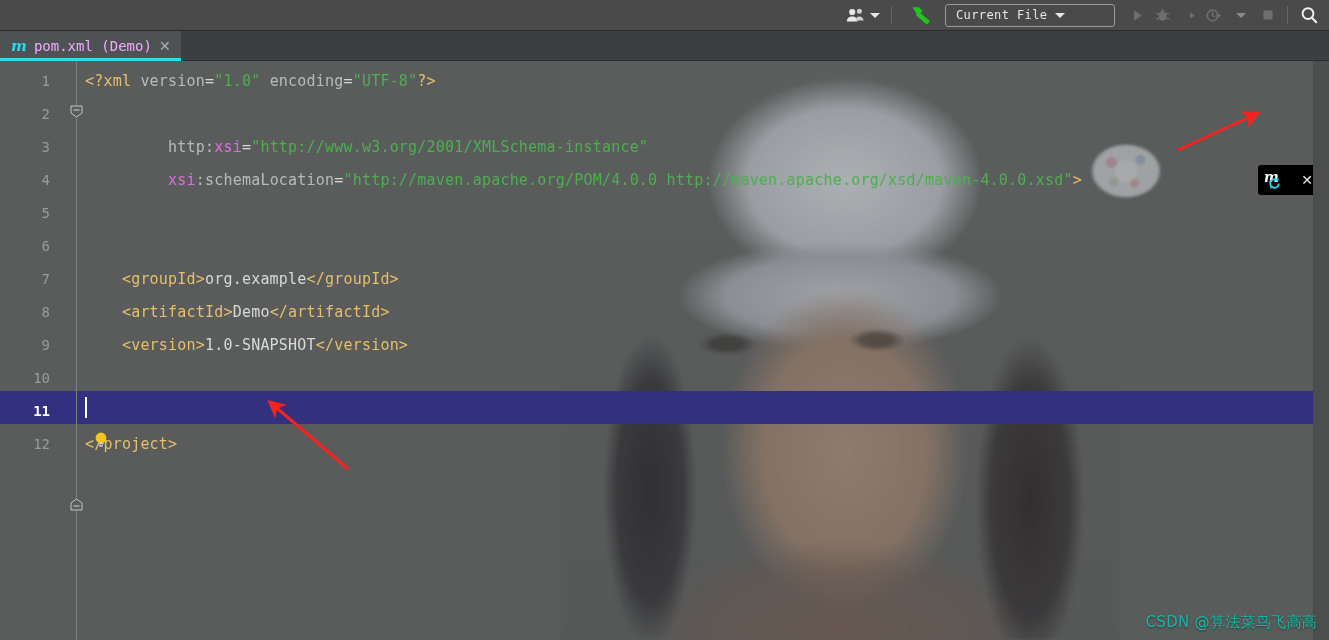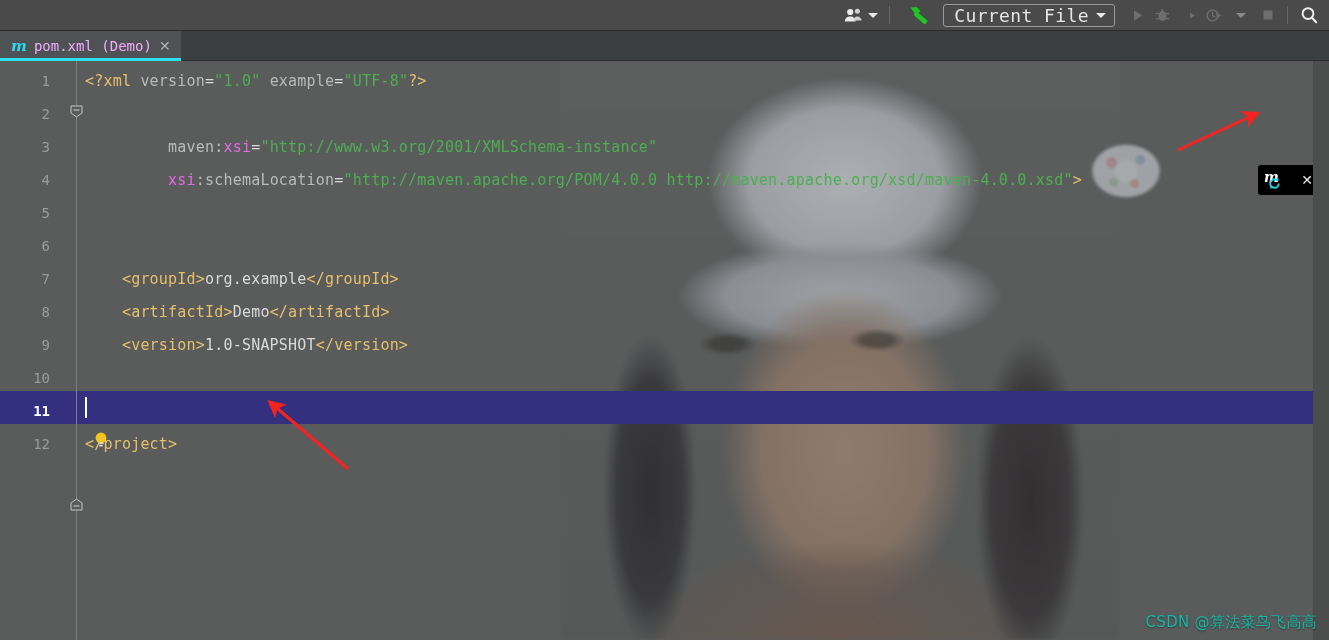--- a/index.html
+++ b/index.html
@@ -31,21 +31,21 @@
   .caret-dn.dim{ border-top-color:#8a8a8a; }
   .caret-dn.white{ border-top-color:#e8e8e8; }
 
   
   #run-config{
     height:23px; min-width:170px; border:1px solid #9a9a9a; border-radius:3px;
     display:flex; align-items:center; padding:0 8px 0 10px; gap:2px;
     background:#4a4a4a;
   }
   #run-config .rc-label{
-    color:#e6e6e6; font-size:18px; letter-spacing:.4px;
+    color:#e6e6e6; font-size:12px; letter-spacing:.4px;
     font-family:"DejaVu Sans Mono", monospace;
     text-align:center;
   }
 
   
   #tabbar{
     position:absolute; left:0; top:31px; width:1329px; height:30px;
     background:#3c3f41; border-bottom:1px solid #2b2b2b;
   }
   #tab-pom{
@@ -317,24 +317,24 @@
   </div>
 
   <div id="bulb">
     <svg width="16" height="17" viewBox="0 0 16 17">
       <circle cx="8" cy="7" r="5.4" fill="#f5c518"></circle>
       <rect x="5.4" y="11.6" width="5.2" height="1.7" rx="0.6" fill="#d6d6d6"></rect>
       <rect x="6.1" y="13.9" width="3.8" height="1.6" rx="0.6" fill="#d6d6d6"></rect>
     </svg>
   </div>
 
-  <div class="code" style="top:4px;"><span class="tag">&lt;?xml</span><span class="attr"> version</span><span class="txt">=</span><span class="valg">"1.0"</span><span class="attr"> example</span><span class="txt">=</span><span class="valg">"UTF-8"</span><span class="tag">?&gt;</span></div>
-
-
-  <div class="code" style="top:70px;"><span class="attr">         maven:</span><span class="ns">xsi</span><span class="txt">=</span><span class="valg">"http://www.w3.org/2001/XMLSchema-instance"</span></div>
+  <div class="code" style="top:4px;"><span class="tag">&lt;?xml</span><span class="attr"> version</span><span class="txt">=</span><span class="valg">"1.0"</span><span class="attr"> encoding</span><span class="txt">=</span><span class="valg">"UTF-8"</span><span class="tag">?&gt;</span></div>
+
+
+  <div class="code" style="top:70px;"><span class="attr">         http:</span><span class="ns">xsi</span><span class="txt">=</span><span class="valg">"http://www.w3.org/2001/XMLSchema-instance"</span></div>
 
   <div class="code" style="top:103px;"><span class="txt">         </span><span class="ns">xsi</span><span class="attr">:schemaLocation</span><span class="txt">=</span><span class="valg">"http://maven.apache.org/POM/4.0.0 http://maven.apache.org/xsd/maven-4.0.0.xsd"</span><span class="tag">&gt;</span></div>
 
 
   <div class="code" style="top:169px;"></div>
 
   <div class="code" style="top:202px;"><span class="tag">    &lt;groupId&gt;</span><span class="txt">org.example</span><span class="tag">&lt;/groupId&gt;</span></div>
 
   <div class="code" style="top:235px;"><span class="tag">    &lt;artifactId&gt;</span><span class="txt">Demo</span><span class="tag">&lt;/artifactId&gt;</span></div>
 

